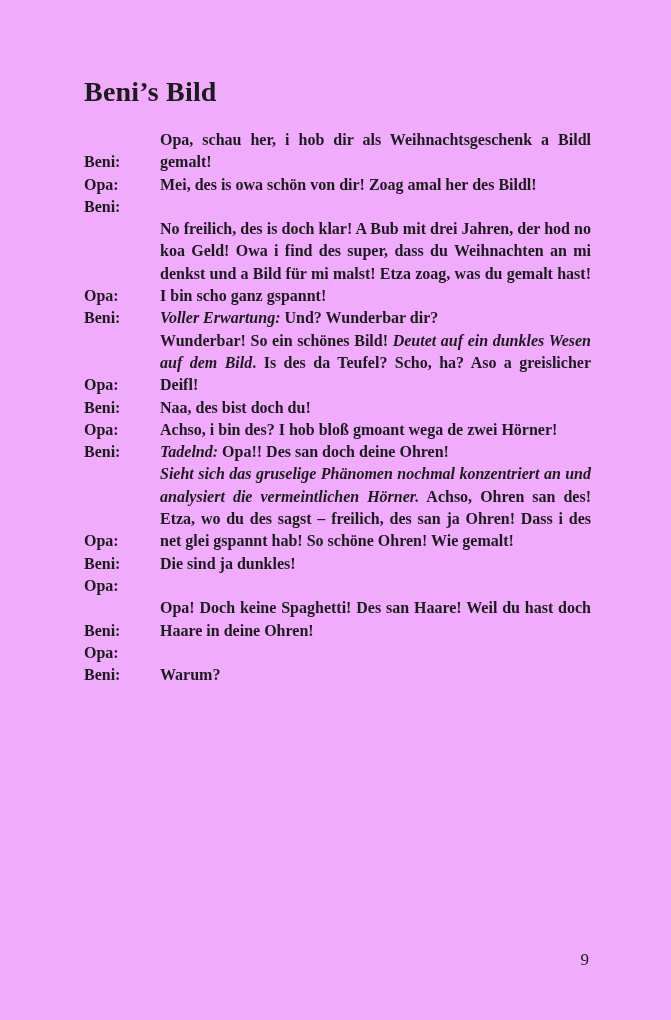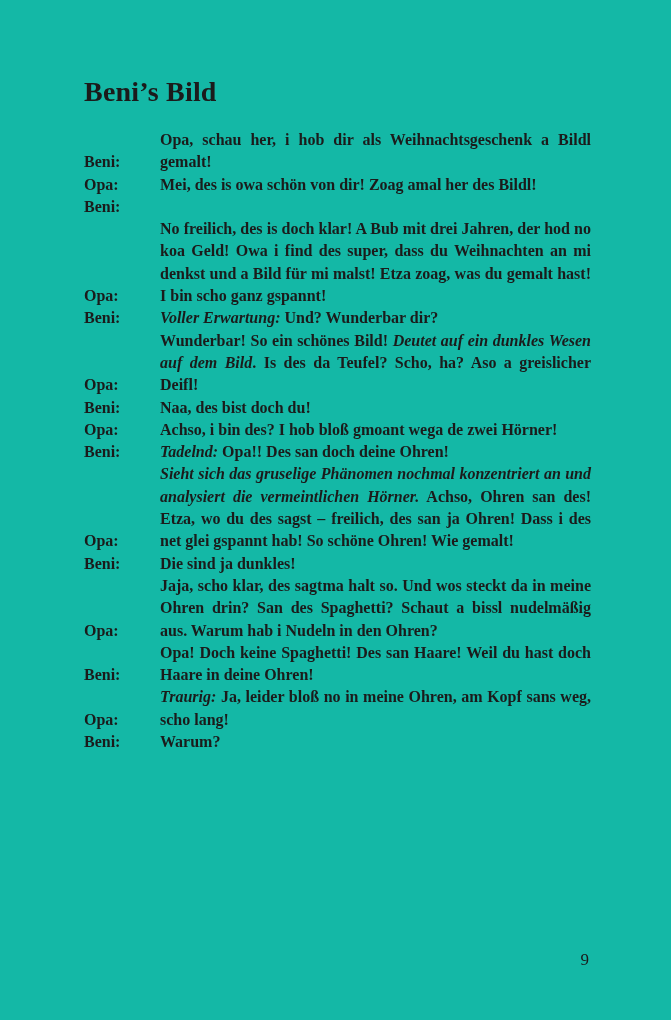--- a/index.html
+++ b/index.html
@@ -5,21 +5,21 @@
   html, body {
     margin: 0;
     padding: 0;
     background: #ffffff;
   }
   .page {
     position: relative;
     width: 671px;
     height: 1020px;
     box-sizing: border-box;
-    background: #14b8a6;
+    background: #f0abfc;
     color: #1b1b1b;
     font-family: "Liberation Serif", "DejaVu Serif", serif;
     font-size: 16px;
     padding: 76px 80px 0 84px;
     overflow: hidden;
   }
   .title {
     font-size: 28px;
     font-weight: 700;
     margin: 0 0 21px 0;
@@ -102,29 +102,27 @@
       <div class="dialogue-row">
         <div class="speaker">Opa:</div>
         <div class="line-text"><span class="ital">Sieht sich das gruselige Phänomen nochmal konzentriert an und analysiert die vermeintlichen Hörner.</span><span> Achso, Ohren san des! Etza, wo du des sagst – freilich, des san ja Ohren! Dass i des net glei gspannt hab! So schöne Ohren! Wie gemalt!</span></div>
       </div>
       <div class="dialogue-row">
         <div class="speaker">Beni:</div>
         <div class="line-text"><span>Die sind ja dunkles!</span></div>
       </div>
       <div class="dialogue-row">
         <div class="speaker">Opa:</div>
-        <div class="line-text"><span>Jaja, scho klar, des sagtma halt so. Und wos steckt da in meine Ohren drin? San des Spaghetti? Schaut a bissl nudelmäßig aus. Warum hab i Nudeln in den Ohren?</span></div>
       </div>
       <div class="dialogue-row">
         <div class="speaker">Beni:</div>
         <div class="line-text"><span>Opa! Doch keine Spaghetti! Des san Haare! Weil du hast doch Haare in deine Ohren!</span></div>
       </div>
       <div class="dialogue-row">
         <div class="speaker">Opa:</div>
-        <div class="line-text"><span class="ital">Traurig:</span><span> Ja, leider bloß no in meine Ohren, am Kopf sans weg, scho lang!</span></div>
       </div>
       <div class="dialogue-row">
         <div class="speaker">Beni:</div>
         <div class="line-text"><span>Warum?</span></div>
       </div>
     </div>
   <div class="page-number">9</div>
 </div>
 
 </body></html>

